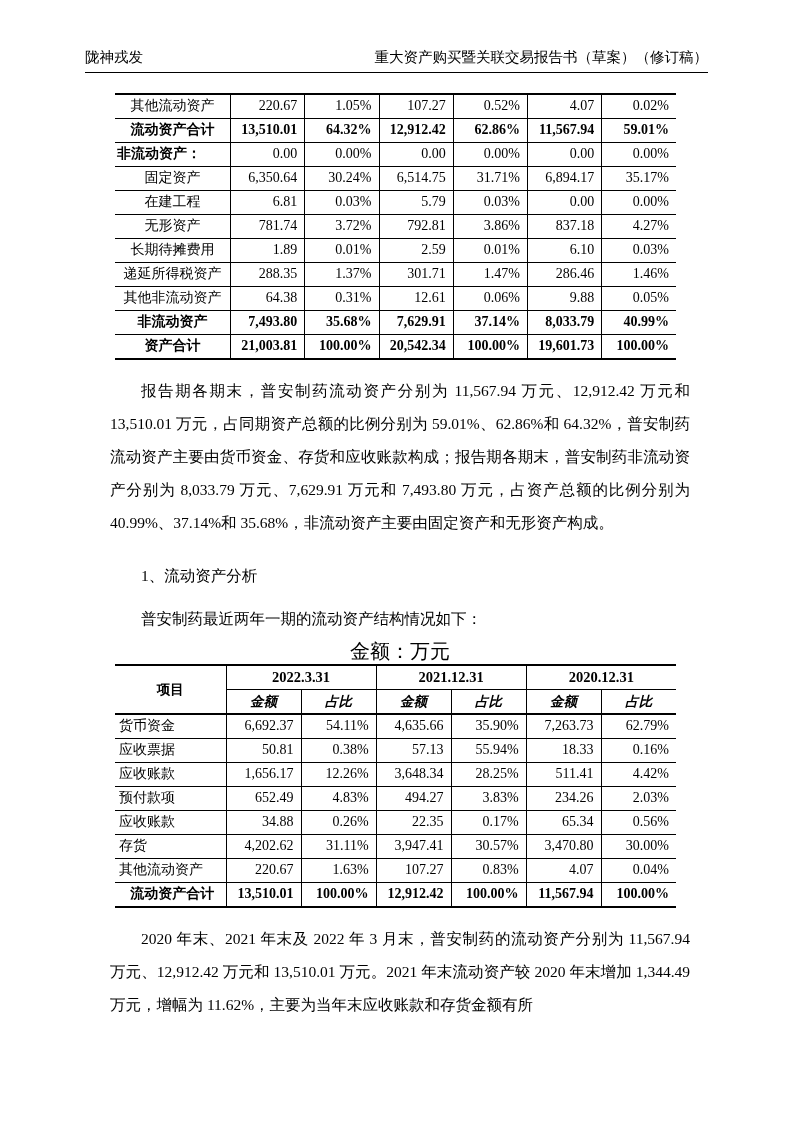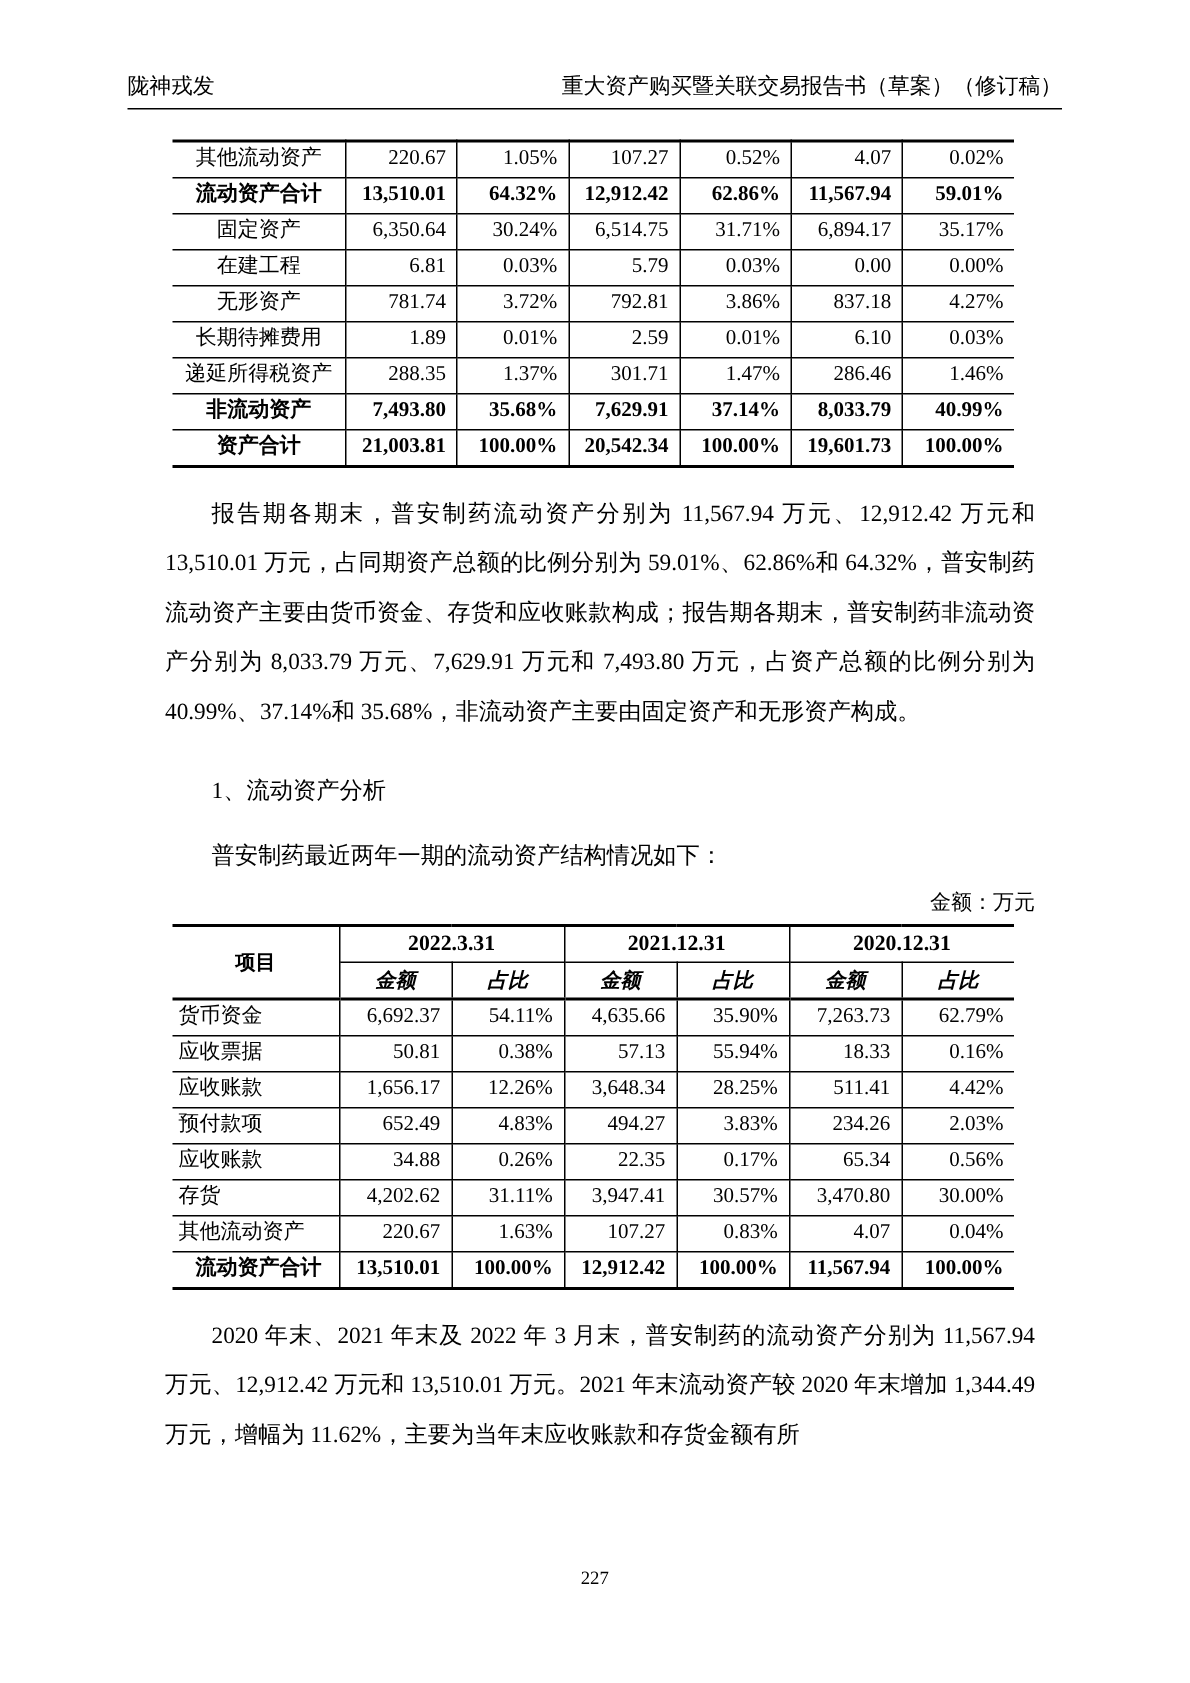--- a/index.html
+++ b/index.html
@@ -87,22 +87,22 @@
     text-indent: 2em;
   }
   .intro-line {
     margin: 13px 18px 0 25px;
     font-size: 15.5px;
     line-height: 30px;
     text-indent: 2em;
   }
   .unit-note {
     margin: 6px 18px 2px 25px;
-    font-size: 14px;
-    text-align: right;
+    font-size: 20px;
+    text-align: center;
     line-height: 22px;
   }
   .table1-wrap { margin-top: 20px; }
   .table2-wrap { margin-top: 2px; }
   .footer {
     position: absolute;
     left: 0; right: 0;
     bottom: 62px;
     text-align: center;
     font-size: 12.5px;
@@ -141,20 +141,29 @@
           </tr>
           <tr class="row-total">
             <td class="label-cell">流动资产合计</td>
             <td class="num-cell">13,510.01</td>
             <td class="num-cell">64.32%</td>
             <td class="num-cell">12,912.42</td>
             <td class="num-cell">62.86%</td>
             <td class="num-cell">11,567.94</td>
             <td class="num-cell">59.01%</td>
           </tr>
+          <tr class="row-section">
+            <td class="label-cell">非流动资产：</td>
+            <td class="num-cell">0.00</td>
+            <td class="num-cell">0.00%</td>
+            <td class="num-cell">0.00</td>
+            <td class="num-cell">0.00%</td>
+            <td class="num-cell">0.00</td>
+            <td class="num-cell">0.00%</td>
+          </tr>
           <tr class="row-normal">
             <td class="label-cell">固定资产</td>
             <td class="num-cell">6,350.64</td>
             <td class="num-cell">30.24%</td>
             <td class="num-cell">6,514.75</td>
             <td class="num-cell">31.71%</td>
             <td class="num-cell">6,894.17</td>
             <td class="num-cell">35.17%</td>
           </tr>
           <tr class="row-normal">
@@ -185,20 +194,29 @@
             <td class="num-cell">0.03%</td>
           </tr>
           <tr class="row-normal">
             <td class="label-cell">递延所得税资产</td>
             <td class="num-cell">288.35</td>
             <td class="num-cell">1.37%</td>
             <td class="num-cell">301.71</td>
             <td class="num-cell">1.47%</td>
             <td class="num-cell">286.46</td>
             <td class="num-cell">1.46%</td>
+          </tr>
+          <tr class="row-normal">
+            <td class="label-cell">其他非流动资产</td>
+            <td class="num-cell">64.38</td>
+            <td class="num-cell">0.31%</td>
+            <td class="num-cell">12.61</td>
+            <td class="num-cell">0.06%</td>
+            <td class="num-cell">9.88</td>
+            <td class="num-cell">0.05%</td>
           </tr>
           <tr class="row-total">
             <td class="label-cell">非流动资产</td>
             <td class="num-cell">7,493.80</td>
             <td class="num-cell">35.68%</td>
             <td class="num-cell">7,629.91</td>
             <td class="num-cell">37.14%</td>
             <td class="num-cell">8,033.79</td>
             <td class="num-cell">40.99%</td>
           </tr>
@@ -322,15 +340,14 @@
             <td class="num-cell">100.00%</td>
             <td class="num-cell">11,567.94</td>
             <td class="num-cell">100.00%</td>
           </tr>
         </tbody>
     </table>
   </div>
 
   <p class="para para-first">2020 年末、2021 年末及 2022 年 3 月末，普安制药的流动资产分别为 11,567.94 万元、12,912.42 万元和 13,510.01 万元。2021 年末流动资产较 2020 年末增加 1,344.49 万元，增幅为 11.62%，主要为当年末应收账款和存货金额有所</p>
 
-  <div class="footer">227</div>
 
 </div>
 
 </body></html>

